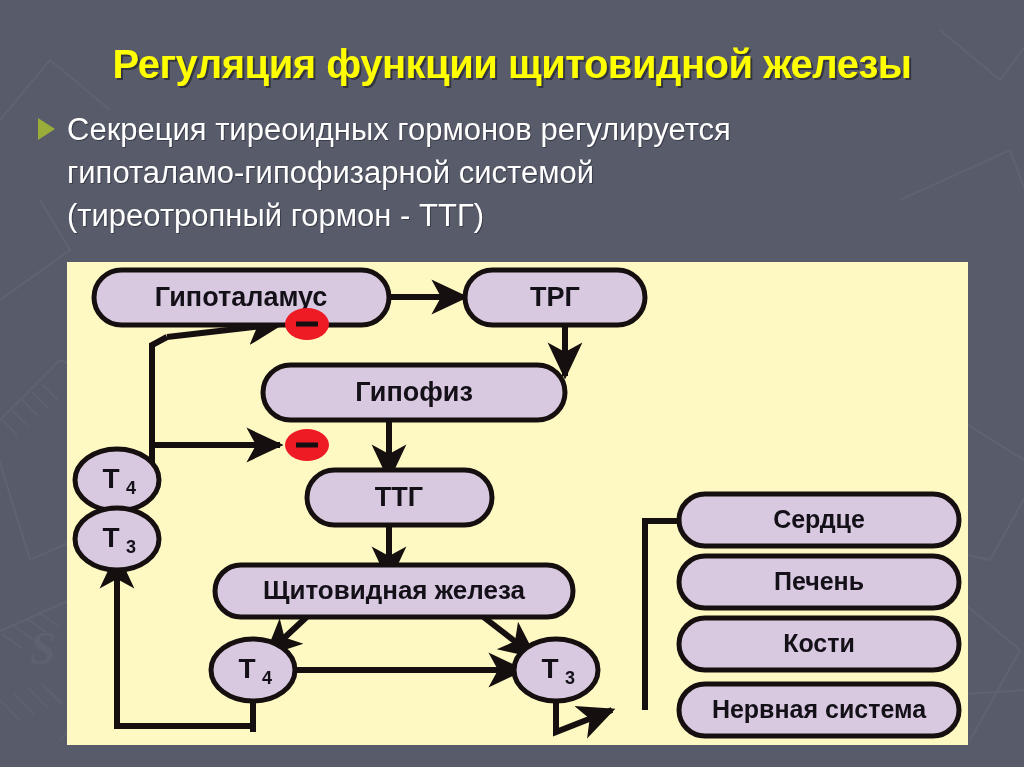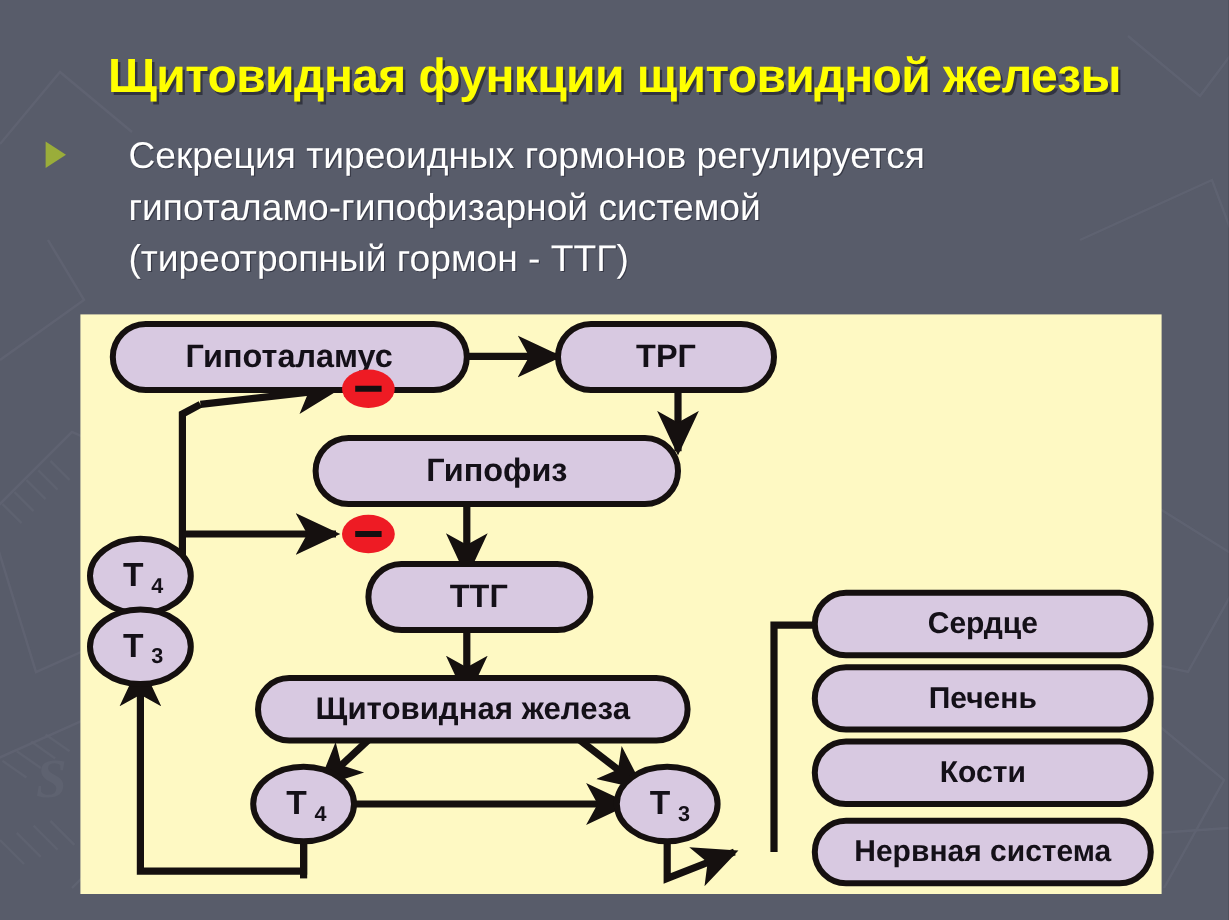--- a/index.html
+++ b/index.html
@@ -59,21 +59,20 @@
     border-bottom: 11px solid transparent;
     margin-top: 10px;
     margin-right: 12px;
   }
   #bullet-text {
     font-size: 31px;
     line-height: 43px;
     color: #ffffff;
     text-shadow: 1px 1px 0 rgba(20,20,30,.45);
     white-space: pre-line;
-    margin-left: 40px;
   }
 
   
   #diagram-panel {
     position: absolute;
     left: 67px;
     top: 262px;
     width: 901px;
     height: 483px;
     background: #fef9c3;
@@ -120,21 +119,21 @@
       <path d="M0 120 L50 60 L110 110"></path>
     </g>
     <g stroke="#686b79" stroke-width="2" fill="none" opacity="0.7">
       <path d="M2 420 L18 436 M12 410 L28 426 M22 400 L38 416 M32 392 L48 408 M42 384 L58 400"></path>
       <path d="M2 634 L22 648 M14 626 L34 640 M26 618 L46 632 M38 612 L58 626"></path>
       <path d="M0 700 L20 720 M14 694 L34 714 M28 688 L48 708 M42 684 L62 704"></path>
     </g>
     <text x="30" y="664" font-family="'Liberation Serif', serif" font-size="46" font-style="italic" font-weight="bold" fill="#676a78" opacity="0.8">S</text>
   </svg>
 
-  <div id="title">Щитовидная функции щитовидной железы</div>
+  <div id="title">Регуляция функции щитовидной железы</div>
 
   <div id="bullet-block">
     <div id="bullet-row">
       <div id="bullet-marker"></div>
       <div id="bullet-text">Секреция тиреоидных гормонов регулируется
 гипоталамо-гипофизарной системой
 (тиреотропный гормон - ТТГ)</div>
     </div>
   </div>
 

